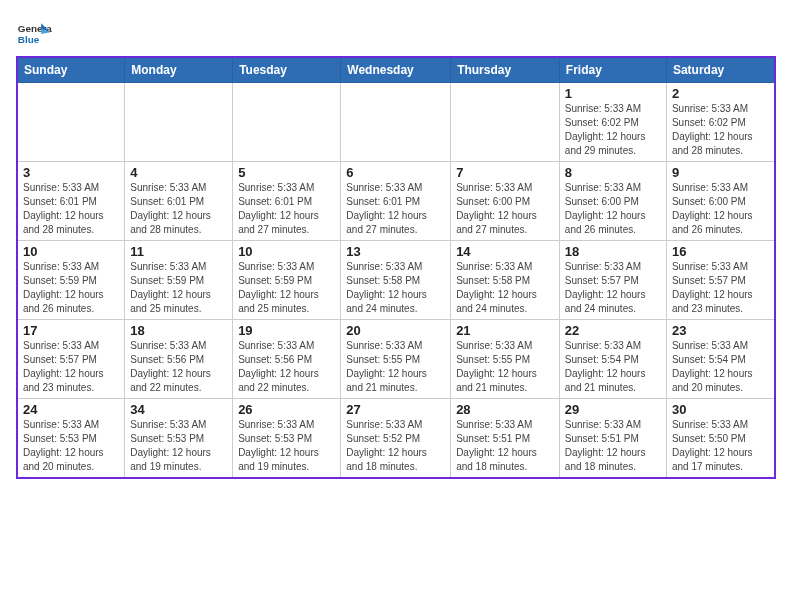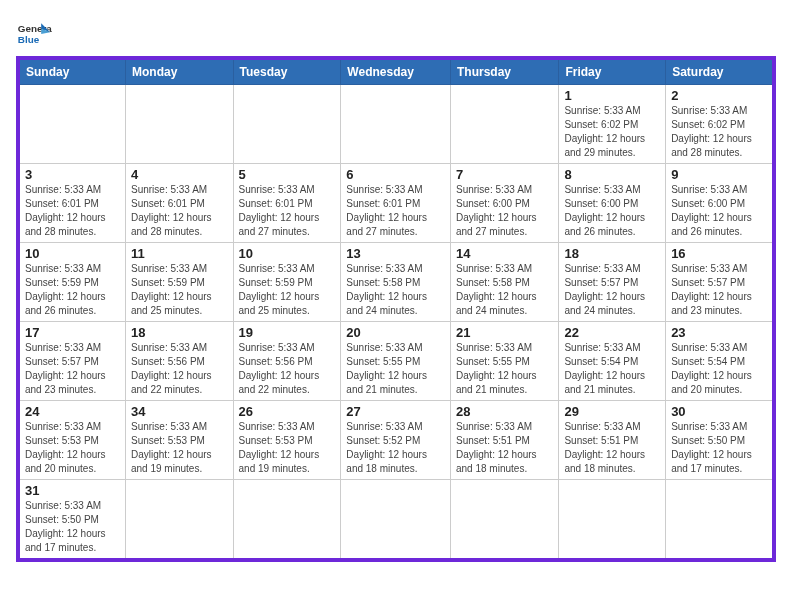--- a/index.html
+++ b/index.html
@@ -35,21 +35,21 @@
       line-height: 1.1;
     }
     .subtitle {
       font-size: 14px;
       color: #444;
       margin-top: 2px;
     }
     .calendar {
       width: 100%;
       border-collapse: collapse;
-      border: 4px solid #6d28d9;
+      border: 2px solid #6d28d9;
     }
     .calendar th {
       background-color: #2e6db4;
       color: #fff;
       font-size: 12px;
       font-weight: bold;
       text-align: left;
       padding: 5px 6px;
       border: 1px solid #2a5fa0;
     }
@@ -301,28 +301,14 @@
 Sunset: 5:51 PM
 Daylight: 12 hours and 18 minutes.</div>
         </td>
         <td>
           <span class="day-number">30</span>
           <div class="day-info" style="white-space: pre-line;">Sunrise: 5:33 AM
 Sunset: 5:50 PM
 Daylight: 12 hours and 17 minutes.</div>
         </td>
       </tr>
-      <tr class="last-row">
-        <td>
-          <span class="day-number">31</span>
-          <div class="day-info" style="white-space: pre-line;">Sunrise: 5:33 AM
-Sunset: 5:50 PM
-Daylight: 12 hours and 17 minutes.</div>
-        </td>
-        <td class="empty-cell"></td>
-        <td class="empty-cell"></td>
-        <td class="empty-cell"></td>
-        <td class="empty-cell"></td>
-        <td class="empty-cell"></td>
-        <td class="empty-cell"></td>
-      </tr>
     </tbody>
 </table>
 
 </body></html>

